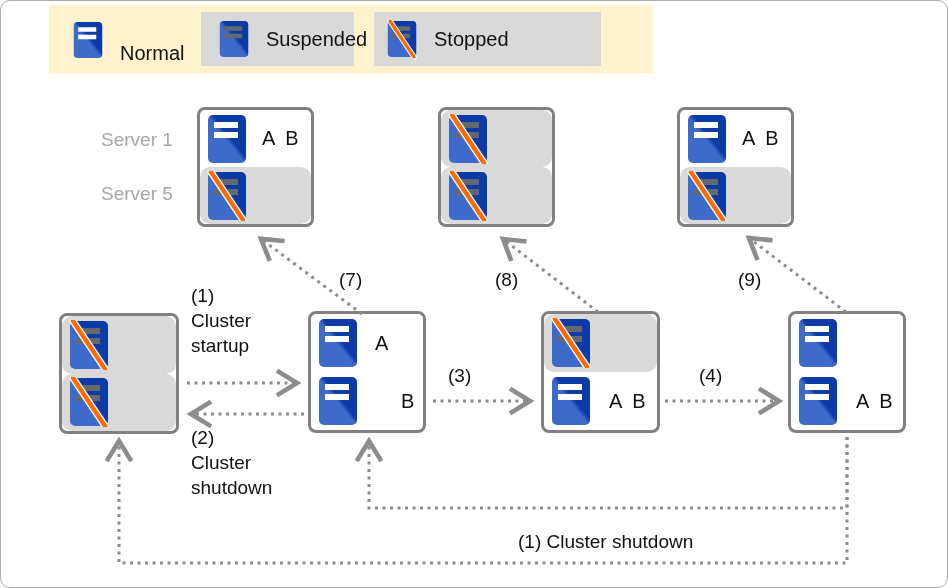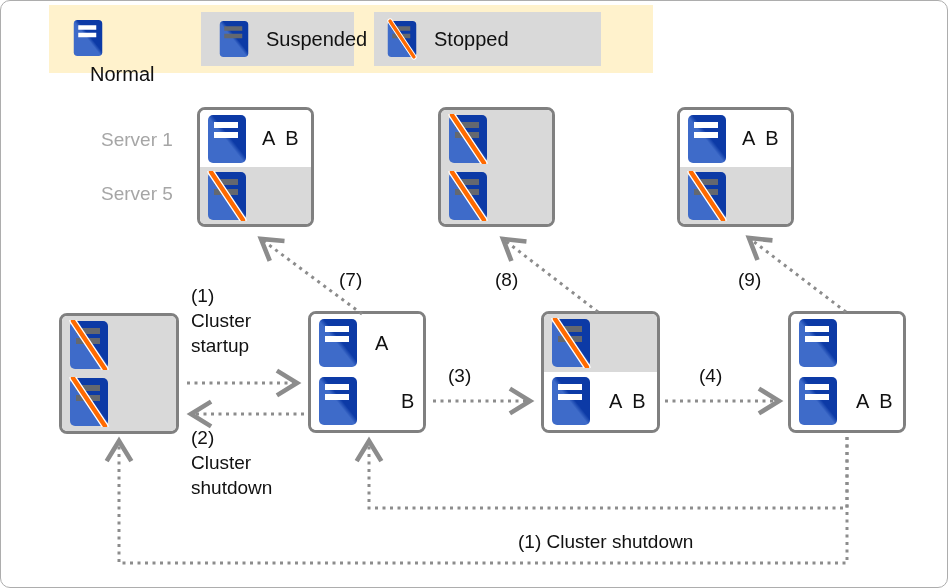--- a/index.html
+++ b/index.html
@@ -4,38 +4,38 @@
 <style>
   html,body{margin:0;padding:0;background:#fff;}
   *{box-sizing:border-box;}
   .canvas{
     position:relative;width:948px;height:588px;background:#fff;
     border:1px solid #adadad;border-radius:10px;overflow:hidden;
     font-family:"Liberation Sans",sans-serif;color:#111;
   }
   
   .legend{position:absolute;left:48px;top:4px;width:604px;height:68px;background:#FFF2CC;}
-  .legend-item-normal{position:absolute;left:24px;top:8px;display:flex;align-items:flex-start;height:52px;flex-direction:column;}
+  .legend-item-normal{position:absolute;left:24px;top:8px;display:flex;align-items:flex-end;height:52px;}
   .legend-graybox{position:absolute;top:7px;height:54px;background:#D9D9D9;display:flex;align-items:center;}
   .legend-graybox.suspended{left:152px;width:153px;padding-left:18px;}
   .legend-graybox.stopped{left:325px;width:227px;padding-left:13px;}
   .legend-label{font-size:20px;margin-left:17px;white-space:pre;}
   
   .srv{display:block;flex:0 0 auto;}
   .srv .body{fill:url(#srvgrad);}
   .srv.normal .bar{fill:#ffffff;}
   .srv.dim .bar{fill:#64686f;}
   .slash-casing{stroke:#ffffff;stroke-width:7;stroke-linecap:round;fill:none;}
   .slash{stroke:#FF6A00;stroke-width:4.4;stroke-linecap:round;fill:none;}
   .srv.sz-diagram{width:40px;height:50px;}
   .srv.sz-legend{width:30px;height:50px;}
   
   .box{position:absolute;border:3px solid #808080;border-radius:8px;overflow:hidden;
        background:#fff;display:flex;flex-direction:column;}
-  .box .row{flex:1 1 0;display:flex;align-items:center;padding-left:7px;}
+  .box .row{flex:1 1 0;display:flex;align-items:center;padding-left:7px;border-radius:10px;}
   .row.gray{background:#D9D9D9;}
   .row.white{background:#ffffff;}
   .grp{font-size:20px;white-space:pre;margin-left:15px;}
   .grp.m-a{margin-left:17px;}
   .grp.m-b{margin-left:43px;}
   .grp.m-ab{margin-left:18px;}
   
   .server-label{position:absolute;font-size:19px;color:#A6A6A6;white-space:pre;}
   .step-label{position:absolute;font-size:19px;line-height:25px;white-space:pre-line;color:#111;}
   

